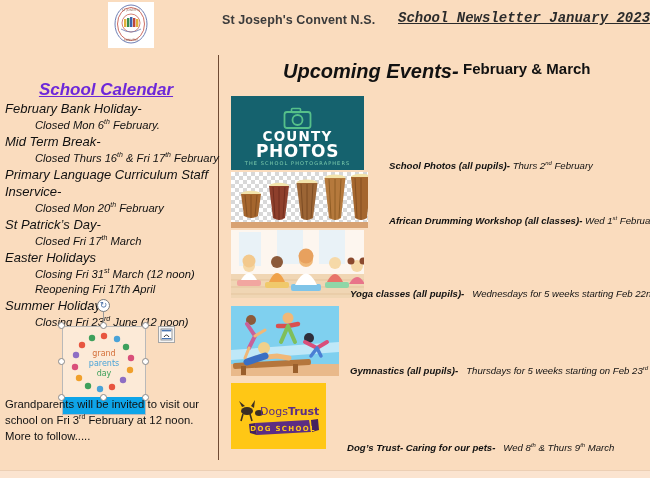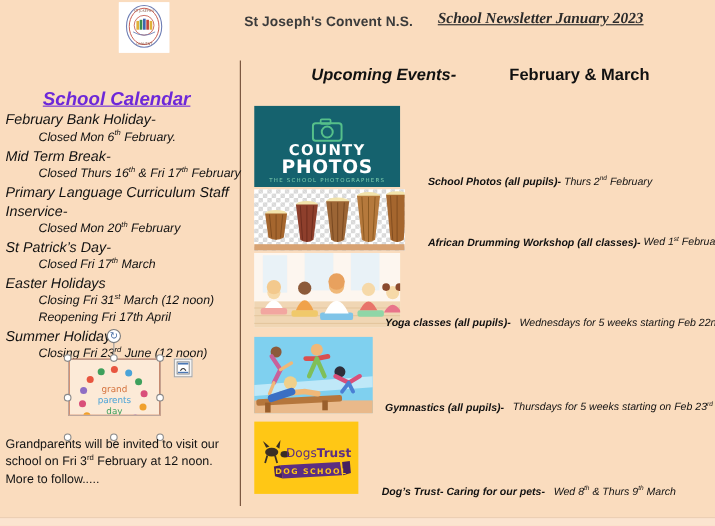--- a/index.html
+++ b/index.html
@@ -48,21 +48,21 @@
     left: 222px; top: 13px;
     font-size: 12.5px;
     font-weight: bold;
     color: #3b3b3b;
     letter-spacing: 0.1px;
     white-space: nowrap;
   }
   .newsletter-title {
     position: absolute;
     left: 398px; top: 10px;
-    font-family: Liberation Serif, serif;
+    font-family: Liberation Mono, monospace;
     font-size: 14px;
     font-style: italic;
     font-weight: bold;
     color: #2b2b2b;
     text-decoration: underline;
     white-space: nowrap;
   }
 
   
   .divider {
@@ -108,22 +108,22 @@
 
   
   .gp-wrap {
     position: absolute;
     left: 62px; top: 326px;
     width: 84px; height: 72px;
   }
   .gp-img {
     position: absolute;
     left: 0; top: 0;
-    width: 84px; height: 52px;
-    background: #c2410c;
+    width: 84px; height: 89px;
+    background: #0ea5e9;
     border: 1px solid #b9b9b9;
     box-sizing: border-box;
     overflow: hidden;
   }
   .gp-img svg { display: block; }
   .handle {
     position: absolute;
     width: 7px; height: 7px;
     background: #ffffff;
     border: 1px solid #8a8a8a;
@@ -172,21 +172,21 @@
   .events-head {
     position: absolute;
     top: 60px;
     left: 218px;
     width: 432px;
     height: 24px;
   }
   .events-head .t1 {
     position: absolute;
     left: 65px; top: 0;
-    font-size: 15px;
+    font-size: 20px;
     font-weight: bold;
     font-style: italic;
     color: #111;
     white-space: nowrap;
   }
   .events-head .t2 {
     position: absolute;
     left: 245px; top: 0;
     font-size: 15px;
     font-weight: bold;

